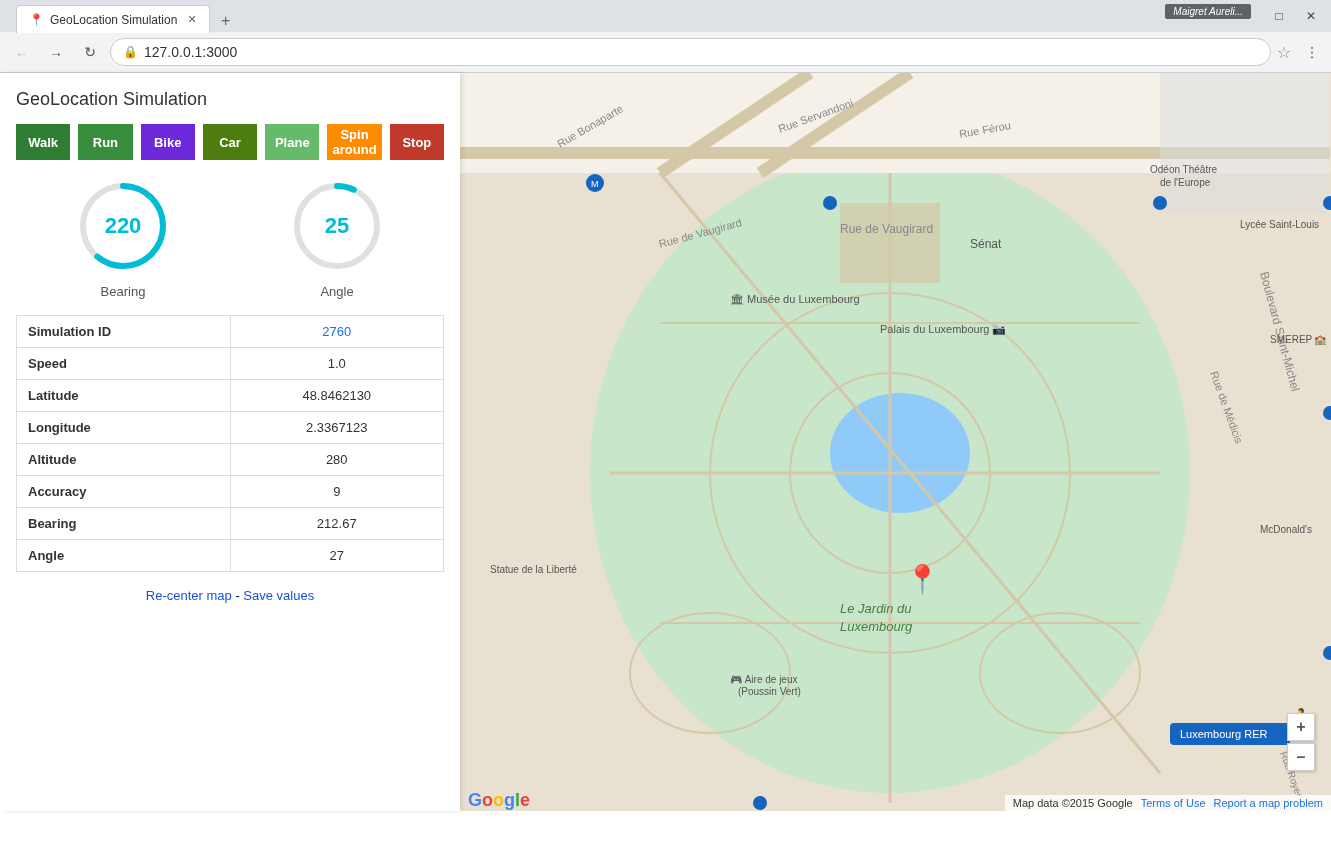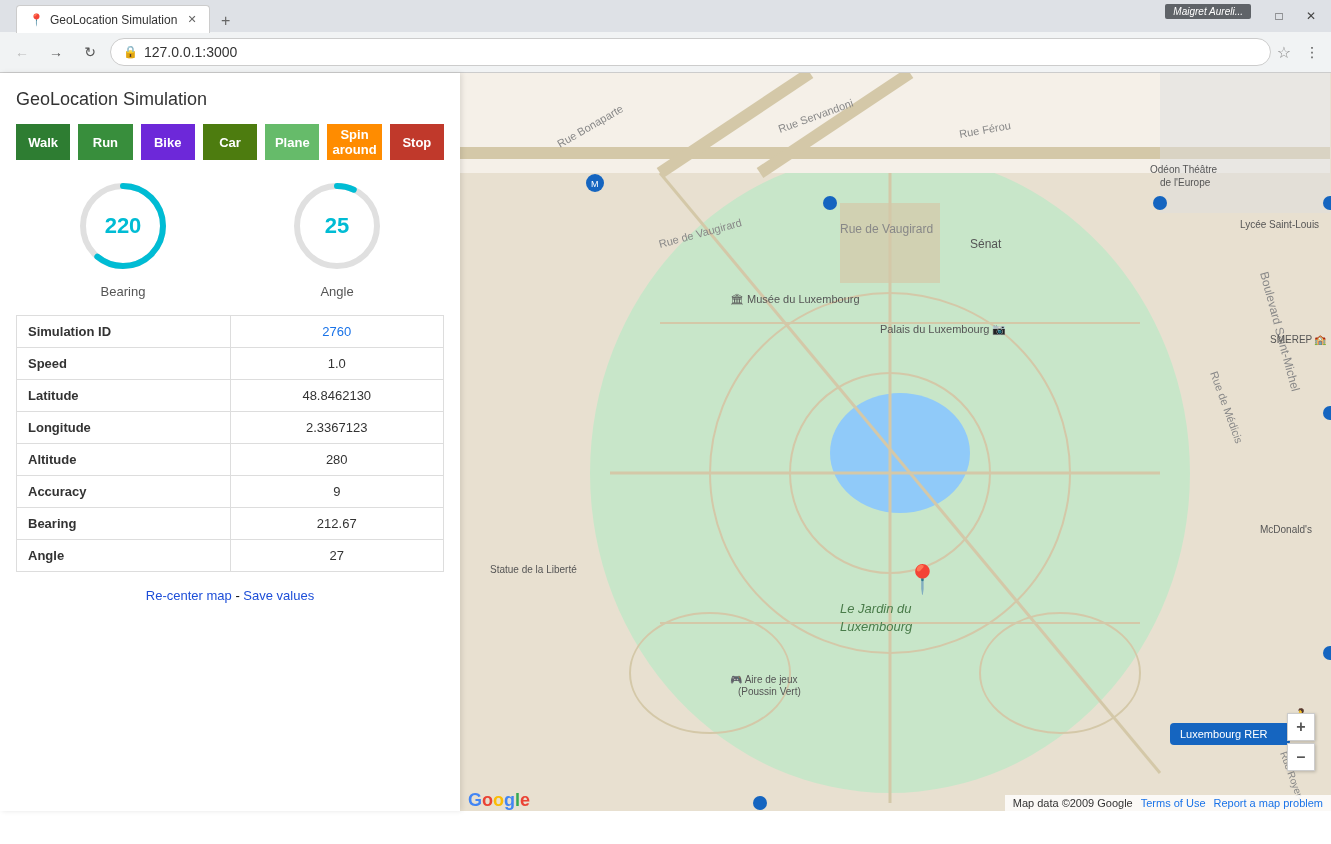--- a/index.html
+++ b/index.html
@@ -283,18 +283,18 @@
     </div>
 
     <div class="pegman" style="position:absolute; bottom:80px; right:16px; font-size:20px; cursor:pointer;">🚶</div>
 
     <div class="map-controls" style="position:absolute; bottom:40px; right:16px;">
       <div class="map-ctrl-btn">+</div>
       <div class="map-ctrl-btn">–</div>
     </div>
 
     <div class="map-footer">
-      <span>Map data ©2009 Google</span>
+      <span>Map data ©2015 Google</span>
       <a style="color:#1a73e8; text-decoration:none;">Terms of Use</a>
       <a style="color:#1a73e8; text-decoration:none;">Report a map problem</a>
     </div>
   </div>
 </div>
 
 </body></html>

